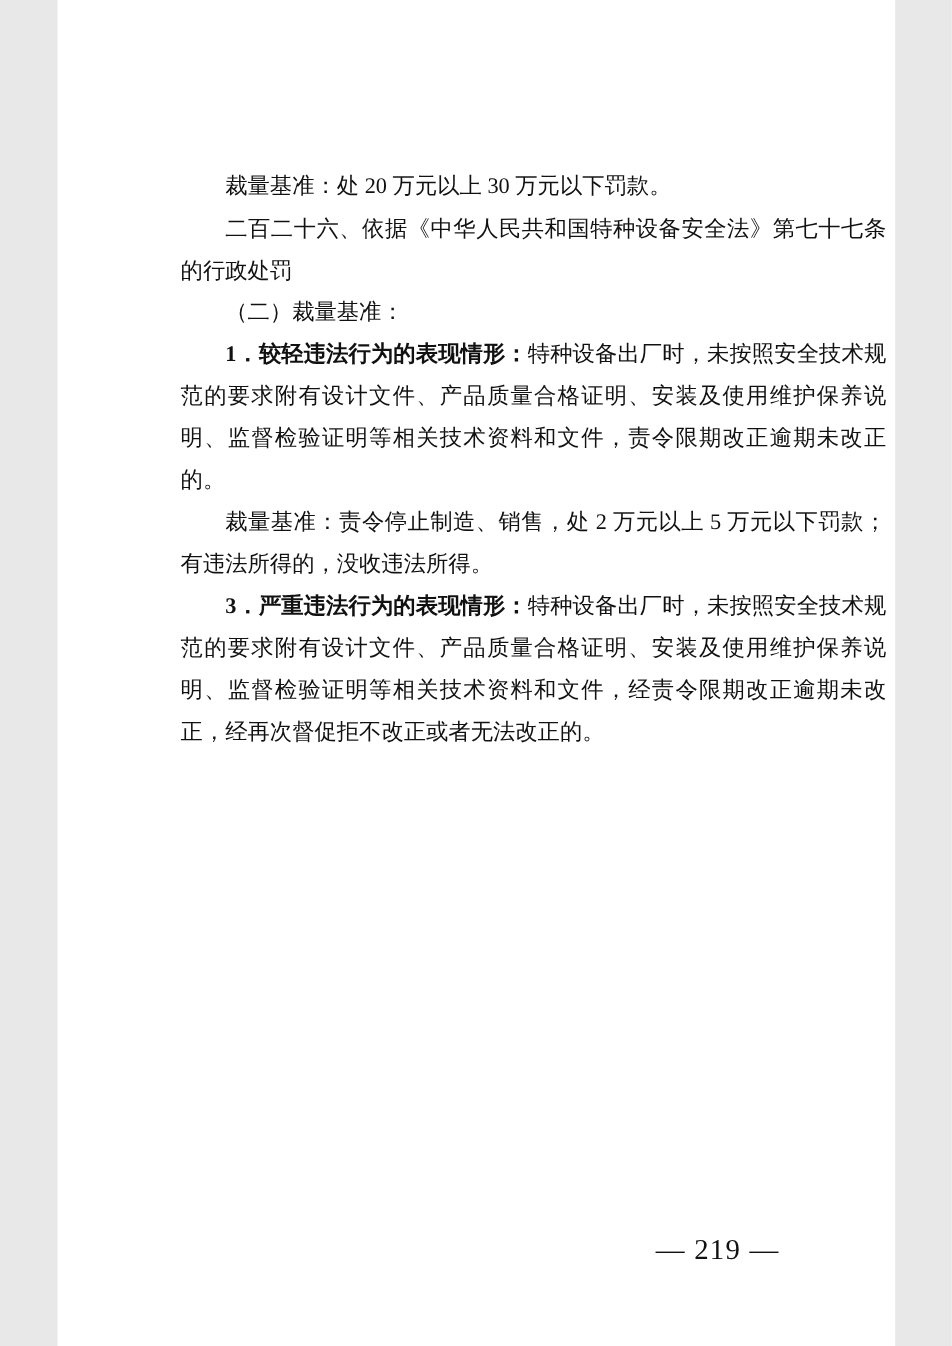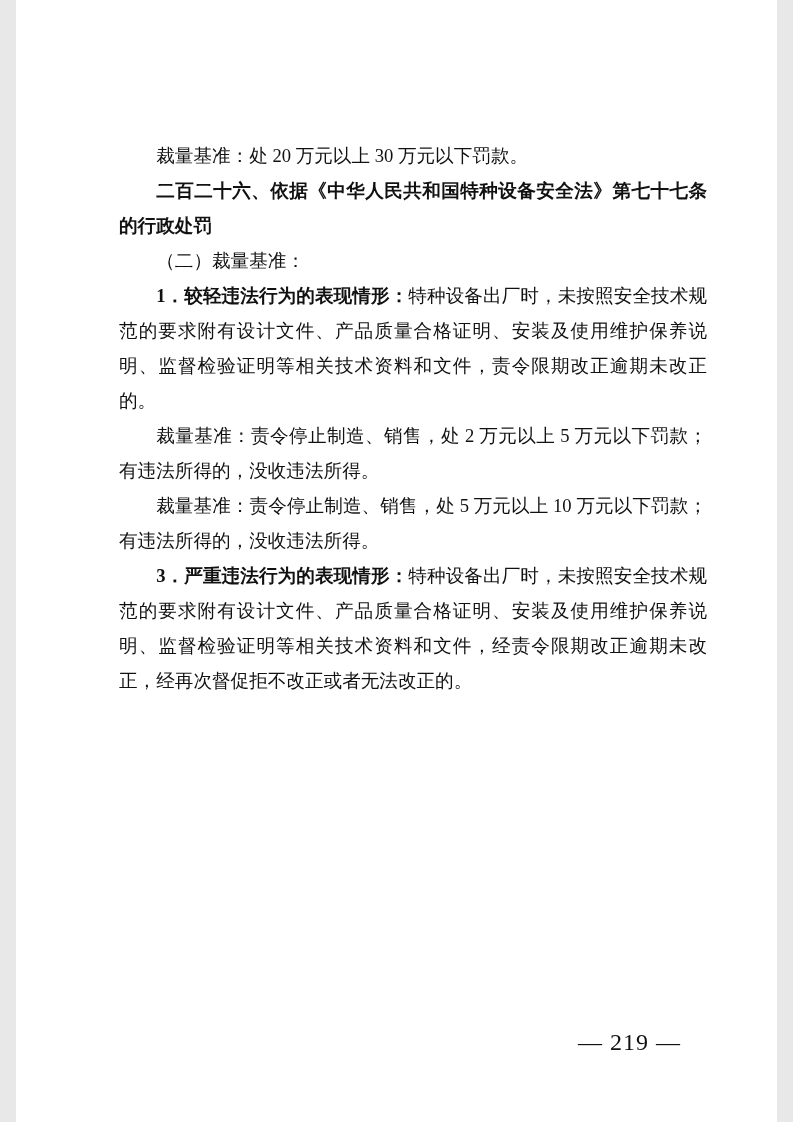--- a/index.html
+++ b/index.html
@@ -1,18 +1,18 @@
 <!DOCTYPE html>
 <html><head>
 <meta charset="utf-8">
 <style>
   html, body { margin: 0; padding: 0; background: #e8e8e8; }
   .page {
     position: relative;
-    width: 761px;
+    width: 698px;
     height: 1122px;
     background: #ffffff;
     margin: 0 auto;
     overflow: hidden;
     color: #111111;
   }
   .content {
     position: absolute;
     left: 103px;
     top: 138px;
@@ -21,21 +21,21 @@
     font-size: 18.6px;
     line-height: 35px;
     text-align: justify;
   }
   .content p {
     margin: 0;
     padding: 0;
     text-indent: 2em;
   }
   .content p.heading {
-    font-weight: 700;
+    font-weight: 400;
     font-family: "Liberation Sans", "DejaVu Sans", sans-serif;
   }
   .run-bold { font-weight: 700; }
   .run-bold-sans {
     font-weight: 700;
     font-family: "Liberation Sans", "DejaVu Sans", sans-serif;
   }
   .page-number {
     position: absolute;
     top: 1030px;
@@ -50,17 +50,16 @@
 </head>
 <body>
 
 <div class="page">
   <main class="content" id="content">
       <p class="body"><span>裁量基准：处 20 万元以上 30 万元以下罚款。</span></p>
       <p class="heading"><span>二百二十六、依据《中华人民共和国特种设备安全法》第七十七条的行政处罚</span></p>
       <p class="body"><span>（二）裁量基准：</span></p>
       <p class="body"><span class="run-bold">1．较轻违法行为的表现情形：</span><span>特种设备出厂时，未按照安全技术规范的要求附有设计文件、产品质量合格证明、安装及使用维护保养说明、监督检验证明等相关技术资料和文件，责令限期改正逾期未改正的。</span></p>
       <p class="body"><span>裁量基准：责令停止制造、销售，处 2 万元以上 5 万元以下罚款；有违法所得的，没收违法所得。</span></p>
-      <p class="body"><span>裁量基准：责令停止制造、销售，处 5 万元以上 10 万元以下罚款；有违法所得的，没收违法所得。</span></p>
       <p class="body"><span class="run-bold">3．严重违法行为的表现情形：</span><span>特种设备出厂时，未按照安全技术规范的要求附有设计文件、产品质量合格证明、安装及使用维护保养说明、监督检验证明等相关技术资料和文件，经责令限期改正逾期未改正，经再次督促拒不改正或者无法改正的。</span></p>
     </main>
   <div class="page-number">— 219 —</div>
 </div>
 
 </body></html>

